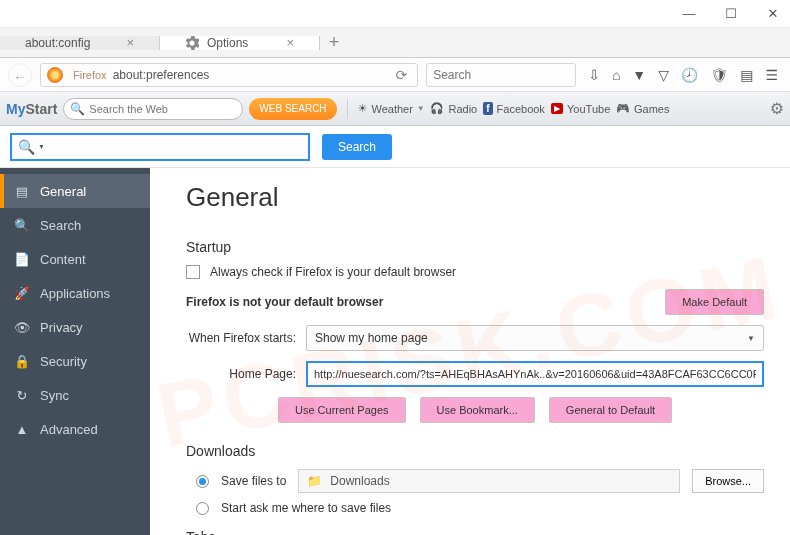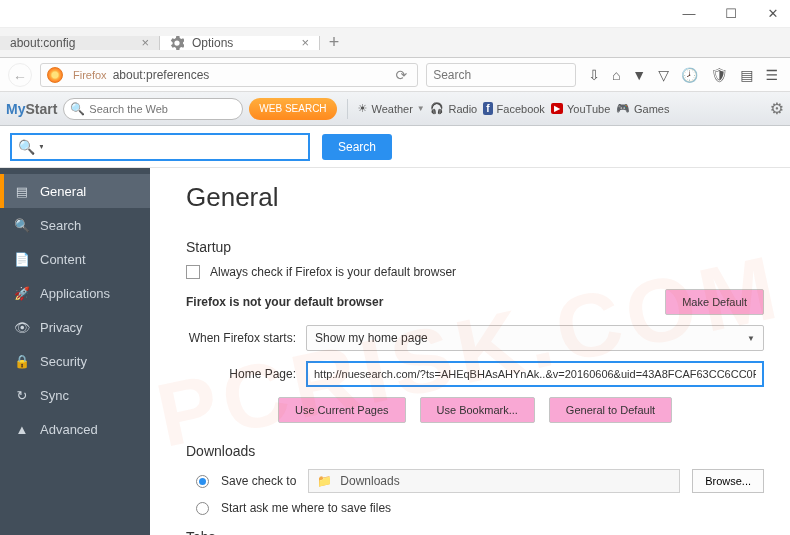--- a/index.html
+++ b/index.html
@@ -4,21 +4,21 @@
 <style>
   * { box-sizing: border-box; margin: 0; padding: 0; }
   body { font-family: "Segoe UI", Arial, sans-serif; font-size: 12px; background: #fff; width: 790px; height: 535px; overflow: hidden; position: relative; }
 
   
   .titlebar { height: 28px; background: #fff; display: flex; justify-content: flex-end; align-items: center; padding-right: 8px; gap: 24px; border-bottom: 1px solid #eee; }
   .win-btn { width: 18px; height: 18px; display:flex; align-items:center; justify-content:center; color:#555; font-size: 13px; font-family: Arial; cursor:pointer; }
 
   
   .tabstrip { height: 30px; background: #f4f4f4; display: flex; align-items: center; border-bottom: 1px solid #ccc; }
-  .tab { height: 14px; min-width: 160px; display:flex; align-items:center; padding: 0 10px; font-size: 12px; color:#555; background:#eaeaea; border-right: 1px solid #ccc; position:relative; }
+  .tab { height: 14px; min-width: 160px; display:flex; align-items:center; padding: 0 25px; font-size: 12px; color:#555; background:#eaeaea; border-right: 1px solid #ccc; position:relative; }
   .tab.active { background: #fff; }
   .tab .tab-icon { width:14px; height:14px; margin-right:8px; }
   .tab .tab-close { margin-left:auto; color:#888; font-size: 13px; }
   .newtab { width: 28px; height:28px; display:flex; align-items:center; justify-content:center; color:#888; font-size: 18px; }
 
   
   .navrow { height: 34px; background:#fdfdfd; border-bottom:1px solid #ddd; display:flex; align-items:center; padding:0 8px; gap:8px; }
   .nav-arrow { width:24px; height:24px; border-radius:50%; display:flex; align-items:center; justify-content:center; color:#aaa; font-size: 14px; border:1px solid #eee; }
   .ff-icon { width:16px; height:16px; border-radius:50%; background: radial-gradient(circle at 50% 50%, #ffe27a 30%, #ffae3d 45%, #ff7423 75%, #e85d10 100%); border:1px solid #e67b1e; flex-shrink:0; }
   .ff-label { color:#b86; font-size:11px; margin-left:4px; }
@@ -259,21 +259,21 @@
     <div class="btn-row">
       <button class="btn"><span>Use Current Pages</span></button>
       <button class="btn"><span>Use Bookmark...</span></button>
       <button class="btn"><span>General to Default</span></button>
     </div>
 
     <div class="sect">Downloads</div>
 
     <div class="dl-row">
       <span class="radio on"></span>
-      <span>Save check to</span>
+      <span>Save files to</span>
       <div class="folder-box">
         <span class="folder-ico">📁</span>
         <span>Downloads</span>
       </div>
       <button class="browse">Browse...</button>
     </div>
 
     <div class="dl-row">
       <span class="radio"></span>
       <span>Start ask me where to save files</span>

